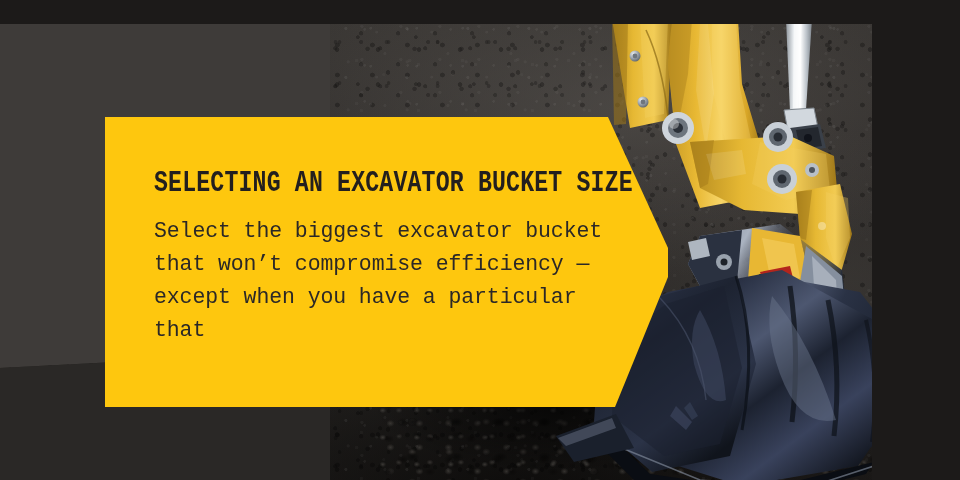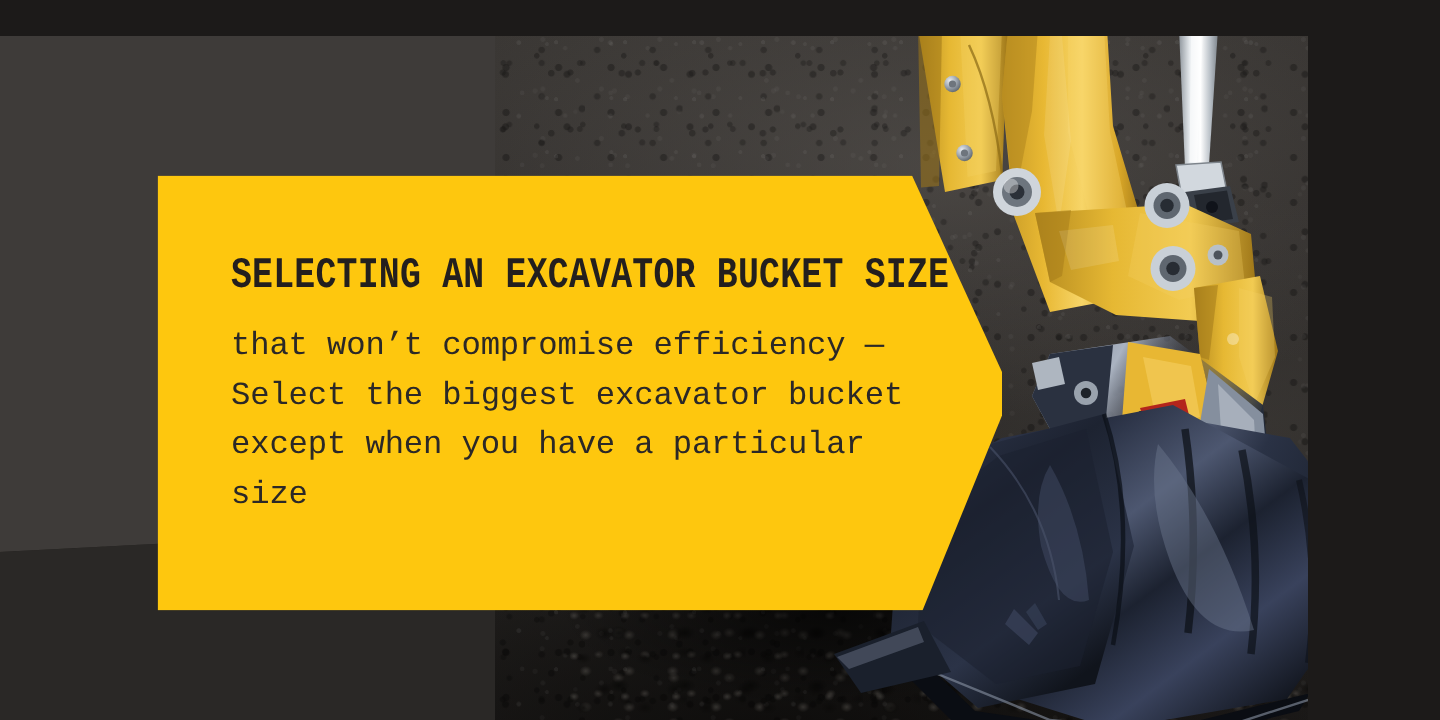--- a/index.html
+++ b/index.html
@@ -336,20 +336,20 @@
 
   <div class="card-shadow"></div>
 
   <div class="left-panel"></div>
   <div class="left-panel-lower"></div>
 
   <div class="card">
     <div class="card-inner">
       <h1 class="card-title">Selecting an Excavator Bucket Size</h1>
       <p class="card-body">
+        <span>Select the biggest excavator bucket</span>
         <span>that won’t compromise efficiency —</span>
-        <span>Select the biggest excavator bucket</span>
-        <span>except when you have a particular size</span>
+        <span>except when you have a particular that</span>
       </p>
     </div>
   </div>
 
 </div>
 
 </body></html>

